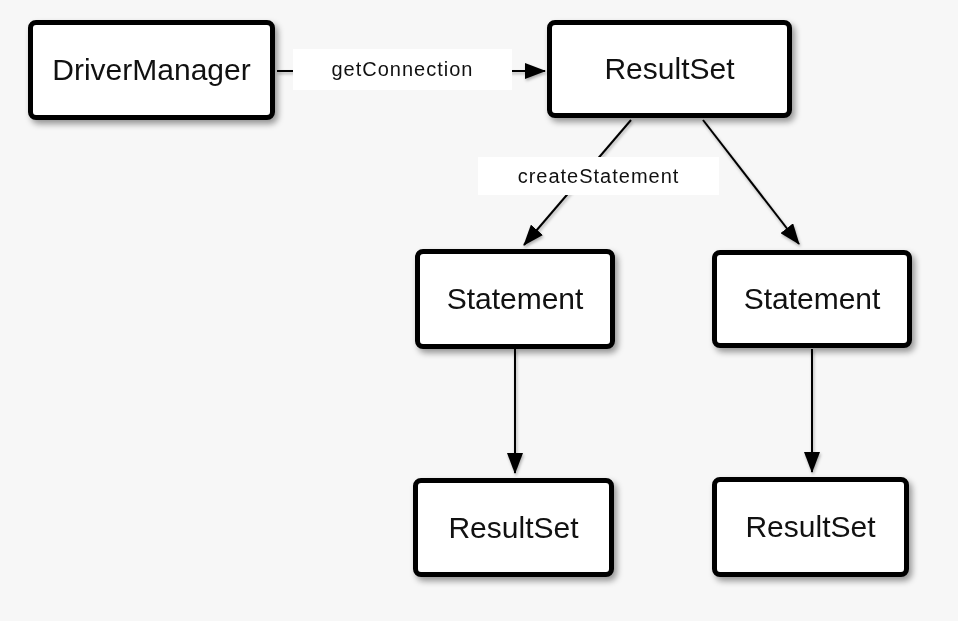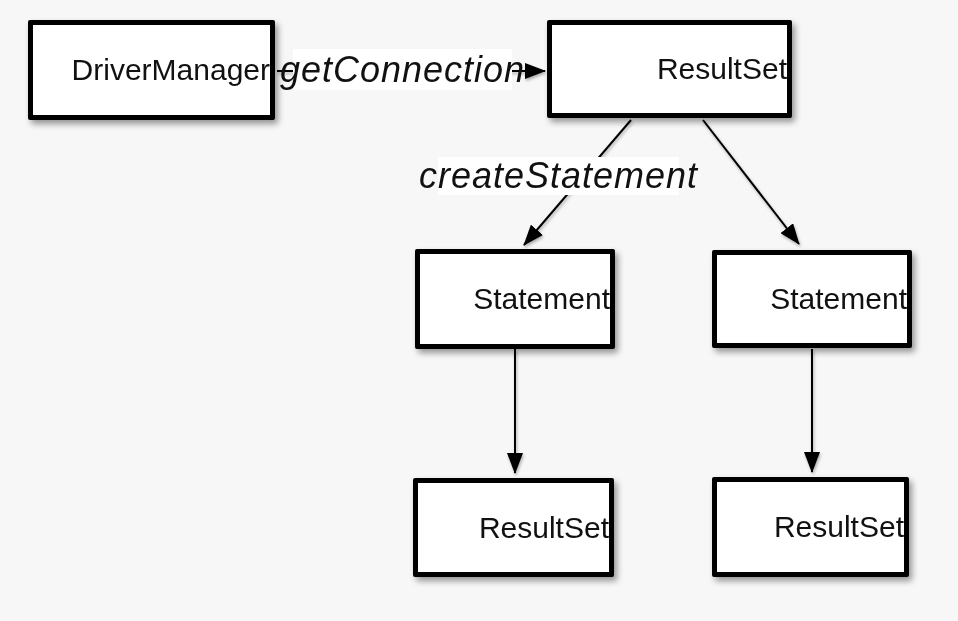--- a/index.html
+++ b/index.html
@@ -24,55 +24,54 @@
   }
   svg.edges line {
     stroke: var(--edge-color, #000000);
     stroke-width: 2;
   }
   .edge-label {
     position: absolute;
     z-index: 2;
     background: var(--label-bg, #ffffff);
     color: var(--text-color, #111111);
-    font-style: italic;
-    font-size: 36px;
+    font-size: 20px;
     letter-spacing: 1px;
     display: flex;
     align-items: center;
     justify-content: center;
     white-space: nowrap;
   }
   .node {
     position: absolute;
     z-index: 3;
     box-sizing: border-box;
     background: var(--node-fill, #ffffff);
     border: 5px solid var(--node-border, #000000);
-    border-radius: 2px;
+    border-radius: 8px;
     box-shadow: 3px 4px 6px rgba(0,0,0,0.40);
     display: flex;
     align-items: center;
-    justify-content: flex-end;
+    justify-content: center;
   }
   .node-label {
     color: var(--text-color, #111111);
     font-size: 30px;
     white-space: nowrap;
   }
   
   #node-drivermanager  { left: 28px;  top: 20px;  width: 247px; height: 100px; }
   #node-connection     { left: 547px; top: 20px;  width: 245px; height: 98px;  }
   #node-statement-left { left: 415px; top: 249px; width: 200px; height: 100px; }
   #node-statement-right{ left: 712px; top: 250px; width: 200px; height: 98px;  }
   #node-resultset-left { left: 413px; top: 478px; width: 201px; height: 99px;  }
   #node-resultset-right{ left: 712px; top: 477px; width: 197px; height: 100px; }
   
   #label-getconnection   { left: 293px; top: 49px;  width: 219px; height: 41px; }
-  #label-createstatement { left: 438px; top: 157px; width: 241px; height: 38px; }
+  #label-createstatement { left: 478px; top: 157px; width: 241px; height: 38px; }
   #label-executequery    { left: 408px; top: 391px; width: 200px; height: 36px; }
 </style>
 </head>
 <body>
 
 <div class="canvas">
 
   <svg class="edges" width="958" height="621" viewBox="0 0 958 621">
     <defs>
       <marker id="arrow" markerUnits="userSpaceOnUse" markerWidth="22" markerHeight="16" refX="20" refY="8" orient="auto">

